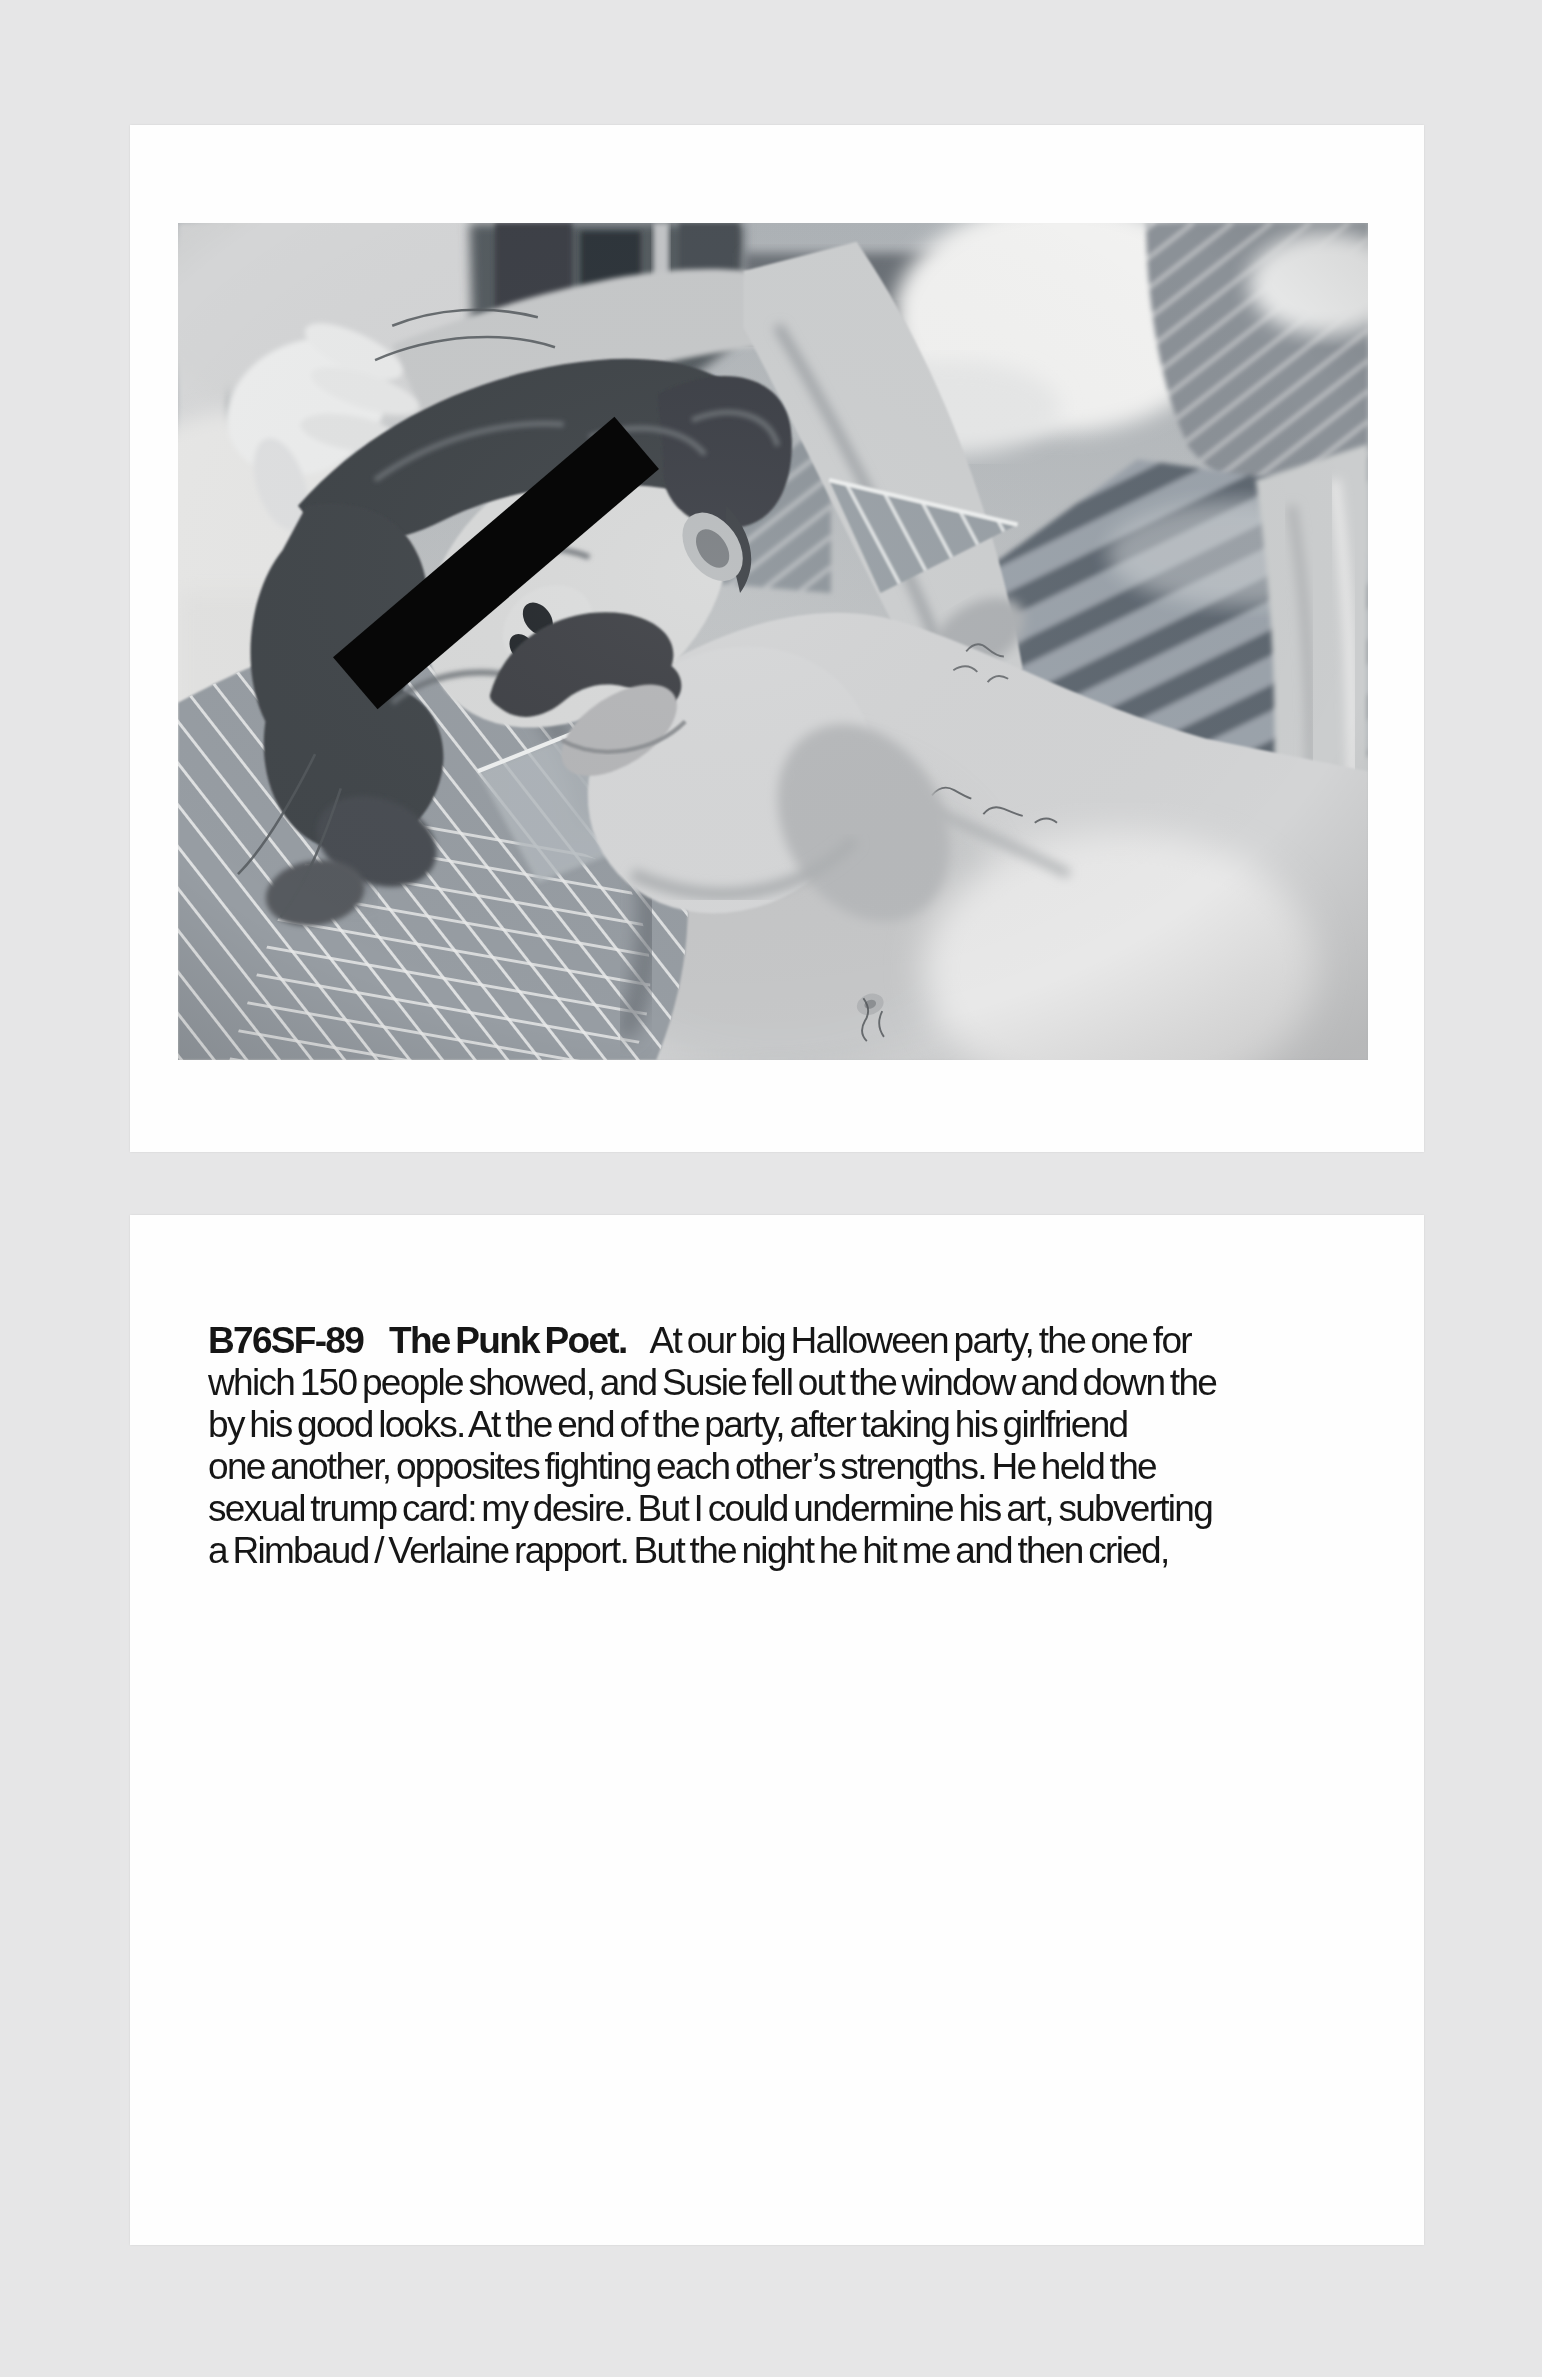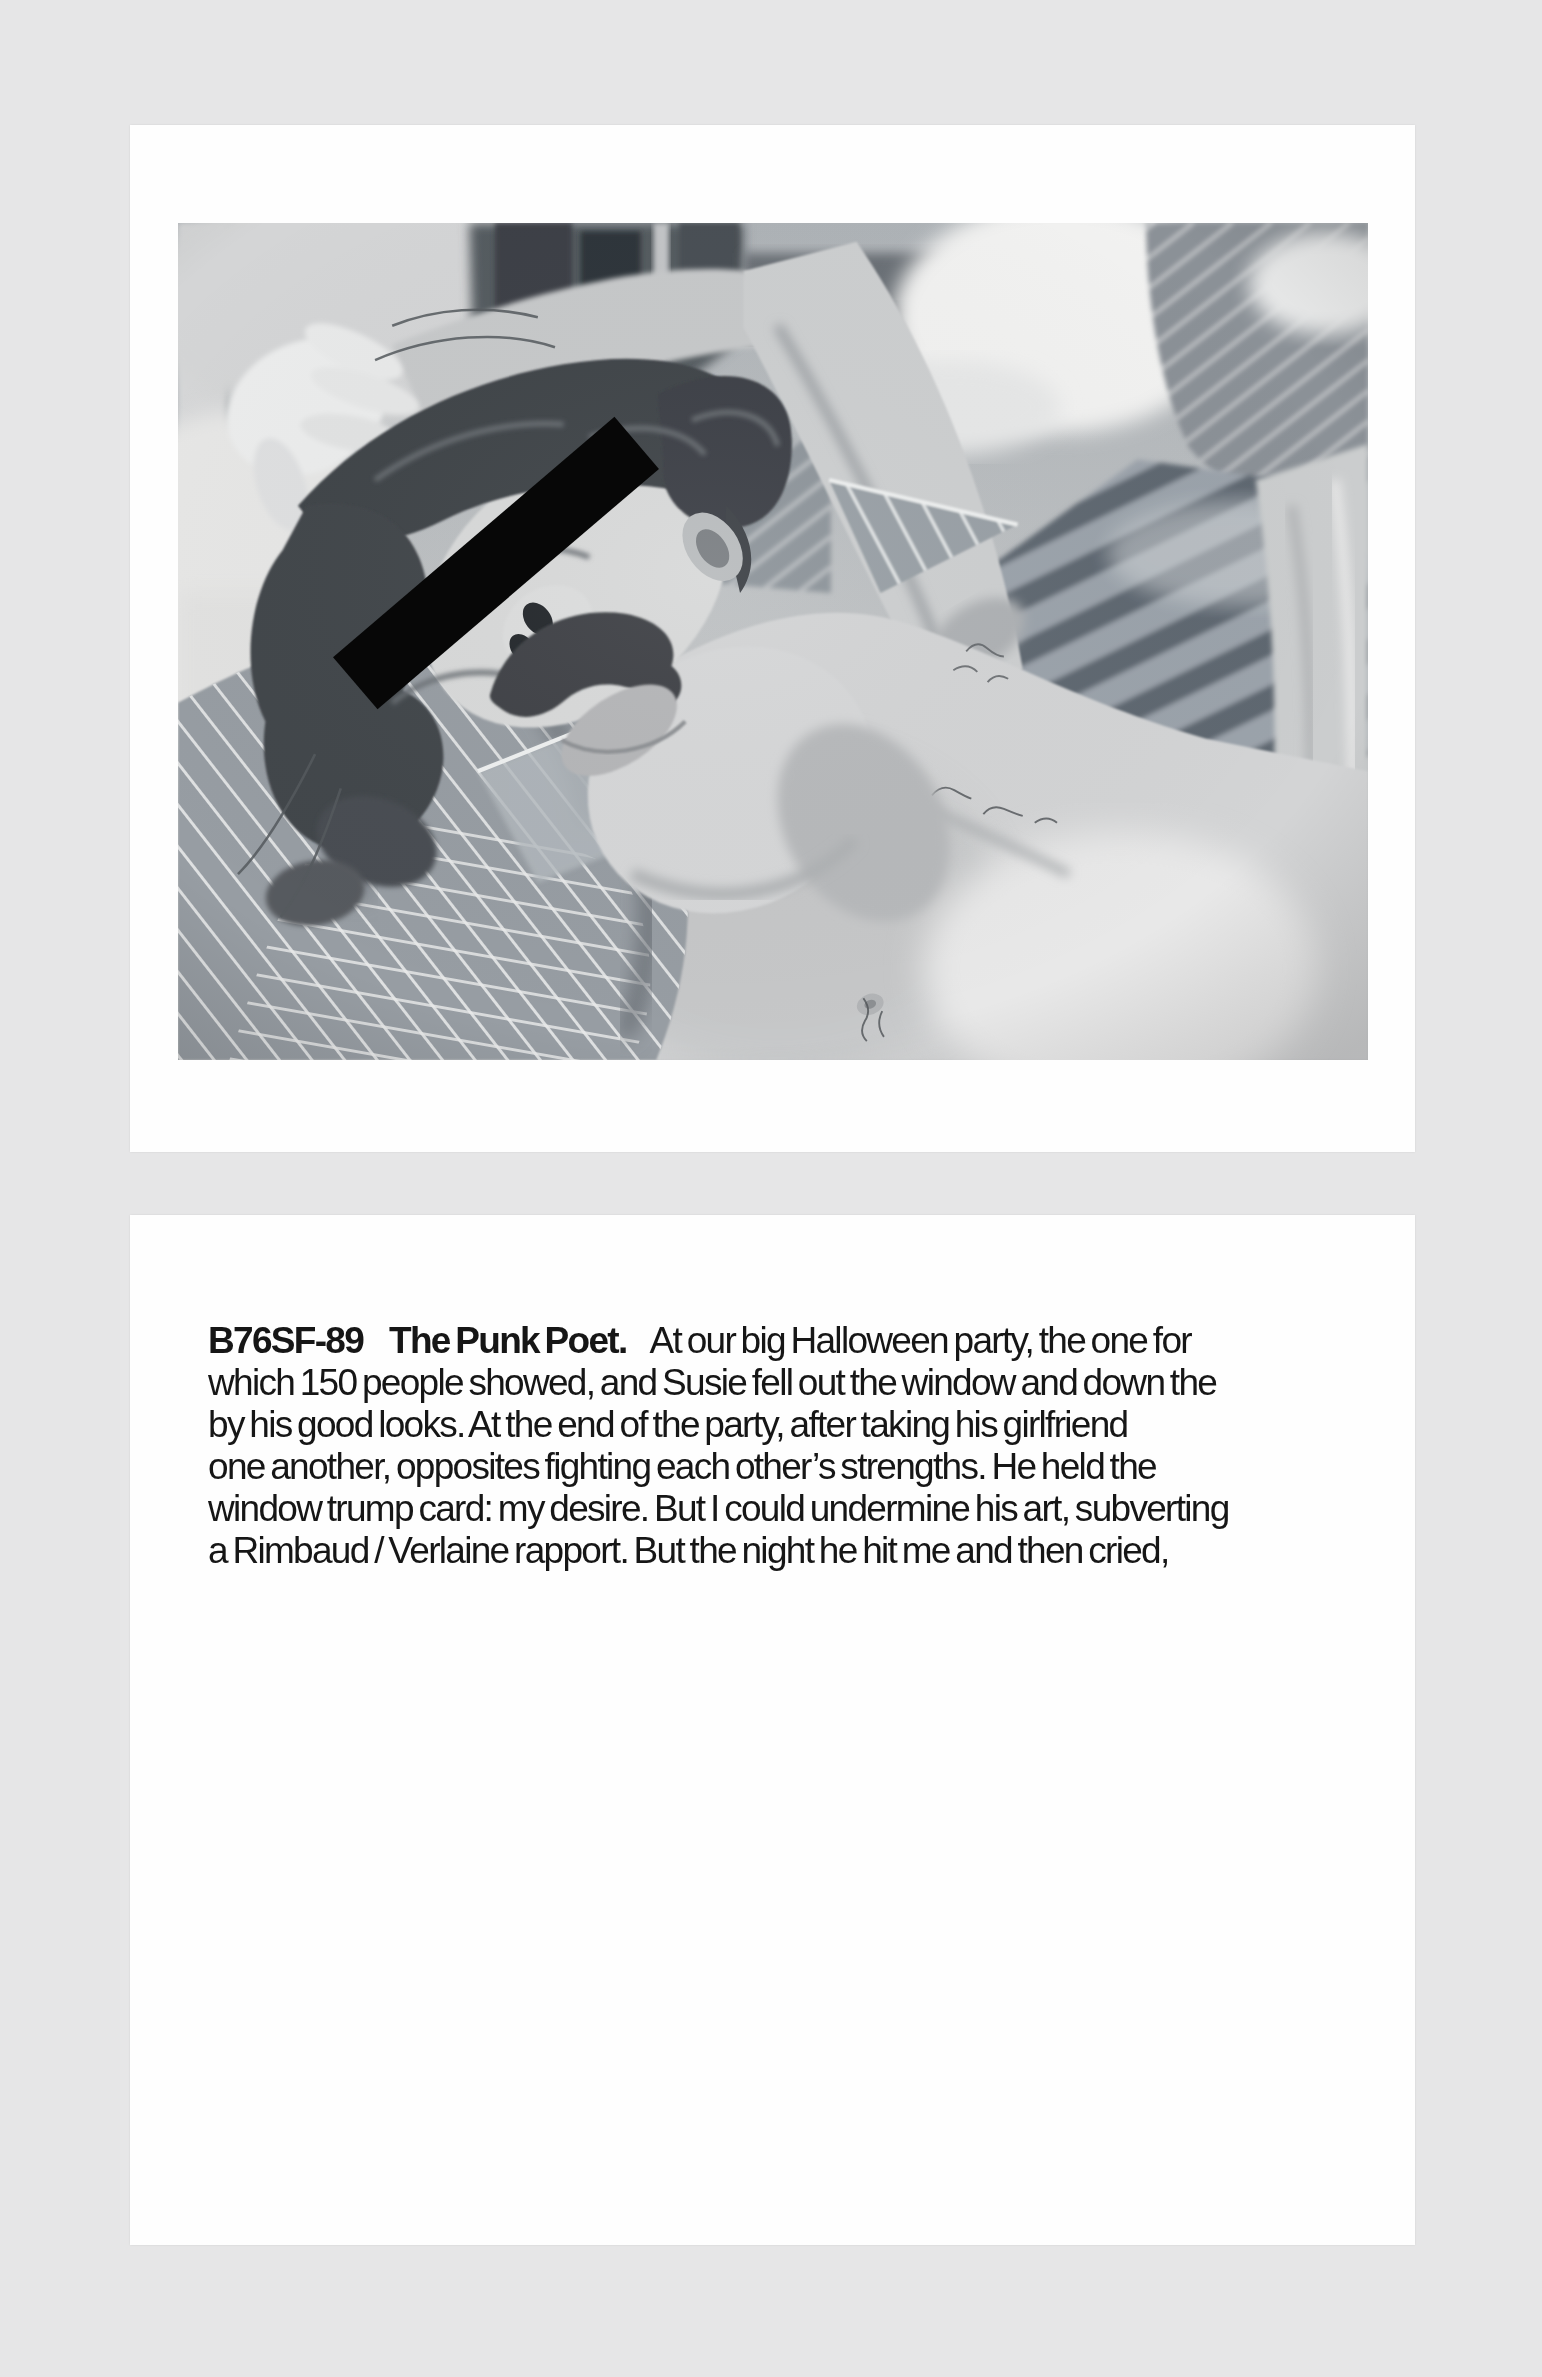--- a/index.html
+++ b/index.html
@@ -5,20 +5,21 @@
   html,body{margin:0;padding:0;}
   body{
     width:1542px;height:2377px;position:relative;
     background:#e6e6e7;
     font-family:"Liberation Sans", sans-serif;
     overflow:hidden;
   }
   .card{
     position:absolute;left:130px;width:1285px;background:#fefefe;
     box-shadow:0 0 1.7px rgba(80,80,80,0.12);
+    padding-left:9px;
   }
   .photo-card{top:125px;height:1027px;}
   .caption-card{top:1215px;height:1030px;}
   .photo-frame{
     position:absolute;left:48px;top:98px;width:1190px;height:837px;
     background:#b6babd;overflow:hidden;
   }
   .photo-frame svg{display:block;width:1190px;height:837px;}
   .caption{
     position:absolute;left:78px;top:105px;right:51px;
@@ -264,19 +265,19 @@
       </svg>
     </div>
   </section>
 
   <section class="card caption-card">
     <div class="caption">
       <div class="cap-line"><span class="cap-id">B76SF-89</span><span class="cap-title">The Punk Poet.</span><span>At our big Halloween party, the one for</span></div>
       <div class="cap-line">which 150 people showed, and Susie fell out the window and down the</div>
       <div class="cap-line">by his good looks. At the end of the party, after taking his girlfriend</div>
       <div class="cap-line">one another, opposites fighting each other’s strengths. He held the</div>
-      <div class="cap-line">window trump card: my desire. But I could undermine his art, subverting</div>
+      <div class="cap-line">sexual trump card: my desire. But I could undermine his art, subverting</div>
       <div class="cap-line">a Rimbaud / Verlaine rapport. But the night he hit me and then cried,</div>
     </div>
   </section>
 
 </div>
 
 
 </body></html>

